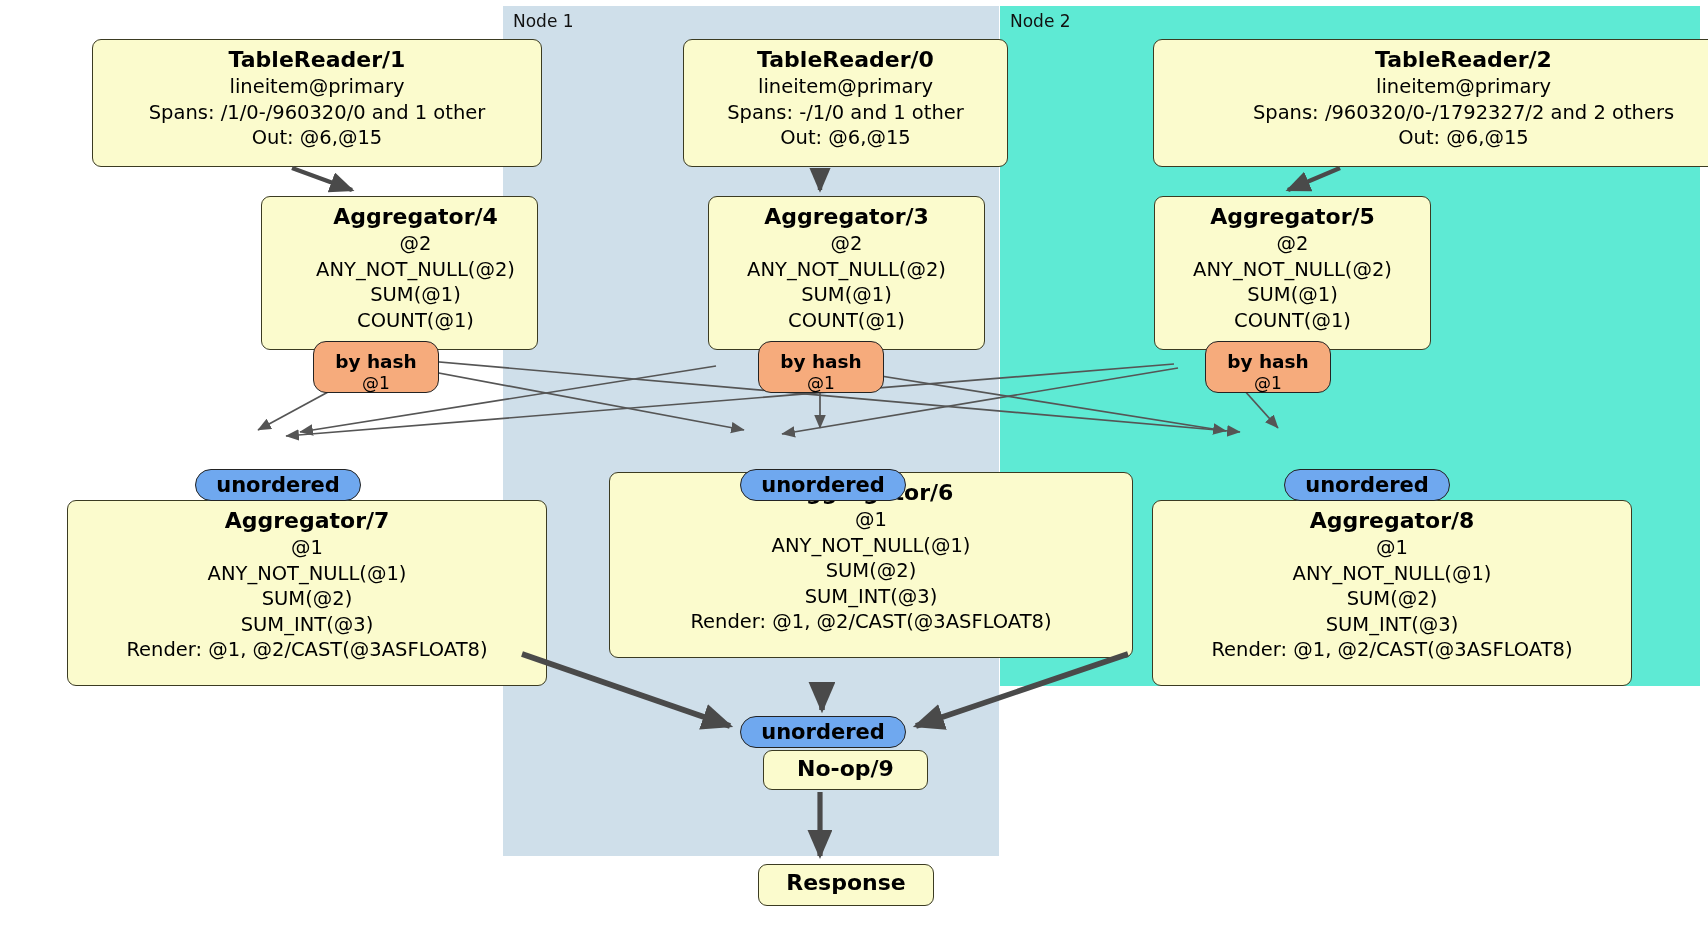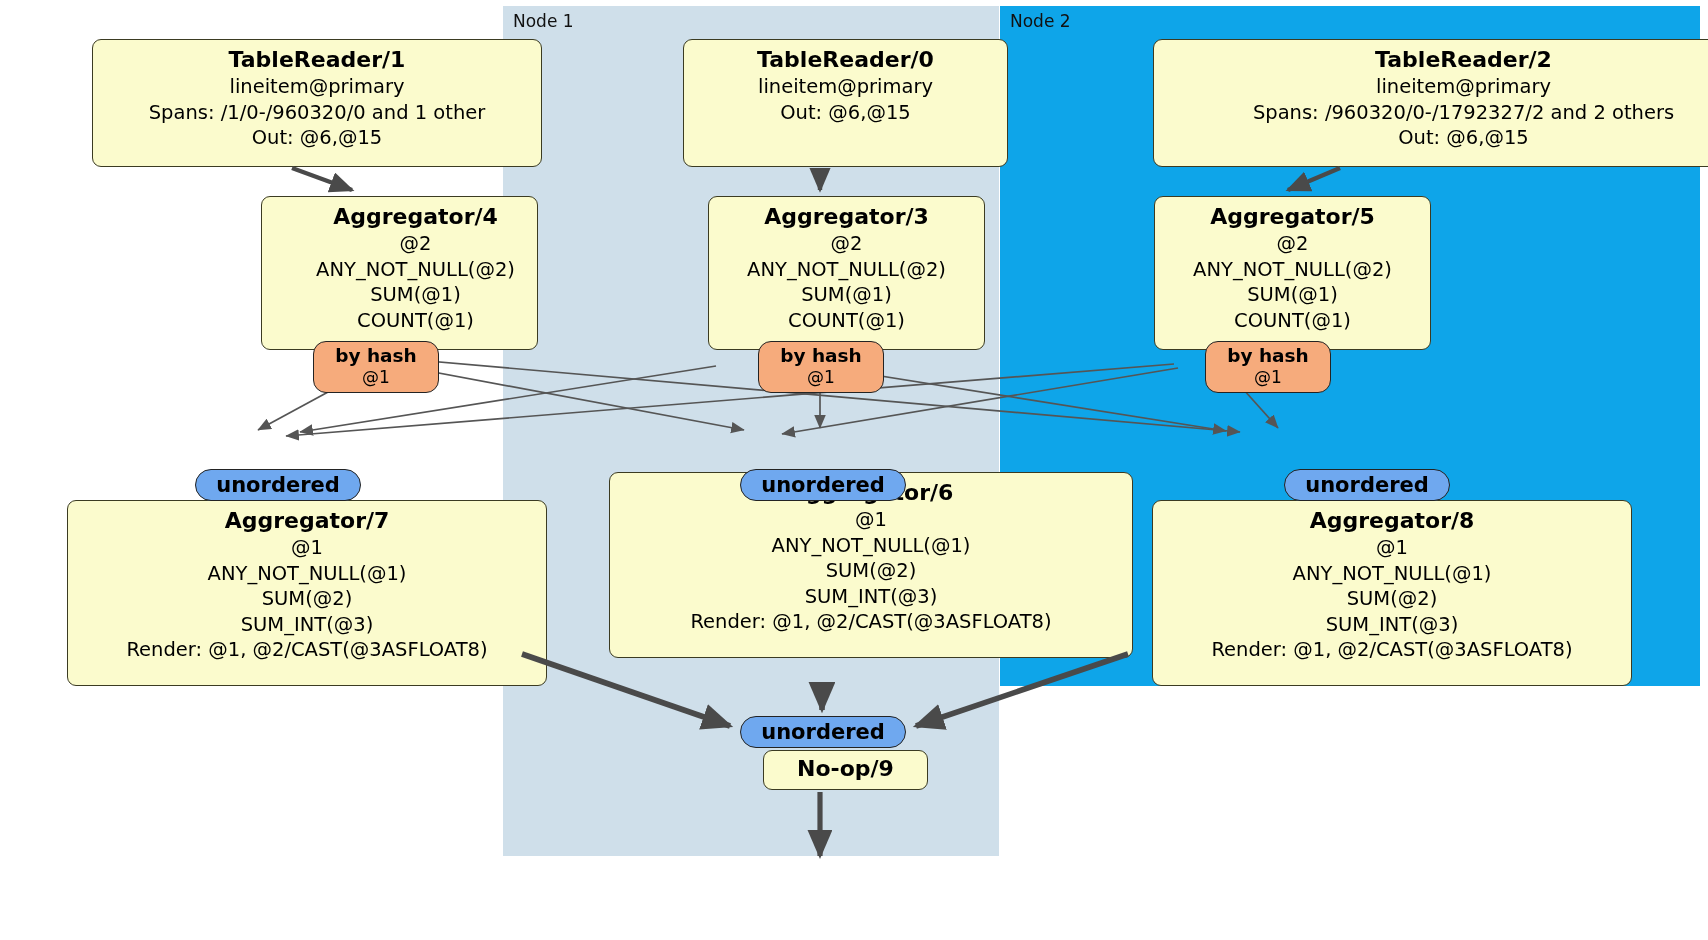--- a/index.html
+++ b/index.html
@@ -84,21 +84,21 @@
   }
   .pill .p2 {
     display: block;
     white-space: nowrap;
   }
 
   .pill.hash {
     background: #f6ab7c;
     border-radius: 13px;
     font-size: 18px;
-    padding-top: 2px;
+    padding-top: 8px;
   }
   .pill.hash .p1 { font-size: 18.5px; line-height: 23px; }
   .pill.hash .p2 { font-size: 17px; line-height: 21px; }
 
   .pill.unordered {
     background: #6fa8ef;
     border-radius: 16px;
     font-size: 18.5px;
   }
   .pill.unordered .p1 {
@@ -129,21 +129,21 @@
 </head>
 <body>
 
 <div id="canvas">
 
 
   <div class="node-panel" style="left:503px; top:6px; width:496px; height:850px; background:#cfdfea;">
     <span class="node-label">Node 1</span>
   </div>
 
-  <div class="node-panel" style="left:1000px; top:6px; width:700px; height:680px; background:#0ea5e9;">
+  <div class="node-panel" style="left:1000px; top:6px; width:700px; height:680px; background:#5eead4;">
     <span class="node-label">Node 2</span>
   </div>
 
   <svg id="edges" viewBox="0 0 1708 940">
     <defs>
       <marker id="ah" markerWidth="9" markerHeight="9" refX="7.6" refY="3.4" orient="auto" markerUnits="strokeWidth">
         <path d="M0,0 L8,3.4 L0,6.8 z" fill="#555555"></path>
       </marker>
       <marker id="ahThick" markerWidth="6.2" markerHeight="6.2" refX="5.0" refY="2.4" orient="auto" markerUnits="strokeWidth">
         <path d="M0,0 L5.6,2.4 L0,4.8 z" fill="#4a4a4a"></path>
@@ -169,20 +169,21 @@
   <div class="proc" style="left:67px; top:39px; width:450px; height:128px;">
     <span class="ttl">TableReader/1</span>
     <span class="ln">lineitem@primary</span>
     <span class="ln">Spans: /1/0-/960320/0 and 1 other</span>
     <span class="ln">Out: @6,@15</span>
   </div>
 
   <div class="proc" style="left:658px; top:39px; width:325px; height:128px;">
     <span class="ttl">TableReader/0</span>
     <span class="ln">lineitem@primary</span>
+    <span class="ln">Spans: -/1/0 and 1 other</span>
     <span class="ln">Out: @6,@15</span>
   </div>
 
   <div class="proc" style="left:1128px; top:39px; width:621px; height:128px;">
     <span class="ttl">TableReader/2</span>
     <span class="ln">lineitem@primary</span>
     <span class="ln">Spans: /960320/0-/1792327/2 and 2 others</span>
     <span class="ln">Out: @6,@15</span>
   </div>
 
@@ -234,20 +235,23 @@
     <span class="ln">ANY_NOT_NULL(@1)</span>
     <span class="ln">SUM(@2)</span>
     <span class="ln">SUM_INT(@3)</span>
     <span class="ln">Render: @1, @2/CAST(@3ASFLOAT8)</span>
   </div>
 
   <div class="proc compact" style="left:738px; top:750px; width:165px; height:40px;">
     <span class="ttl">No-op/9</span>
   </div>
 
+  <div class="proc compact" style="left:733px; top:864px; width:176px; height:42px;">
+    <span class="ttl">Response</span>
+  </div>
 
   <div class="pill hash" style="left:313px; top:341px; width:126px; height:52px;">
     <span class="p1">by hash</span>
     <span class="p2">@1</span>
   </div>
 
   <div class="pill hash" style="left:758px; top:341px; width:126px; height:52px;">
     <span class="p1">by hash</span>
     <span class="p2">@1</span>
   </div>

